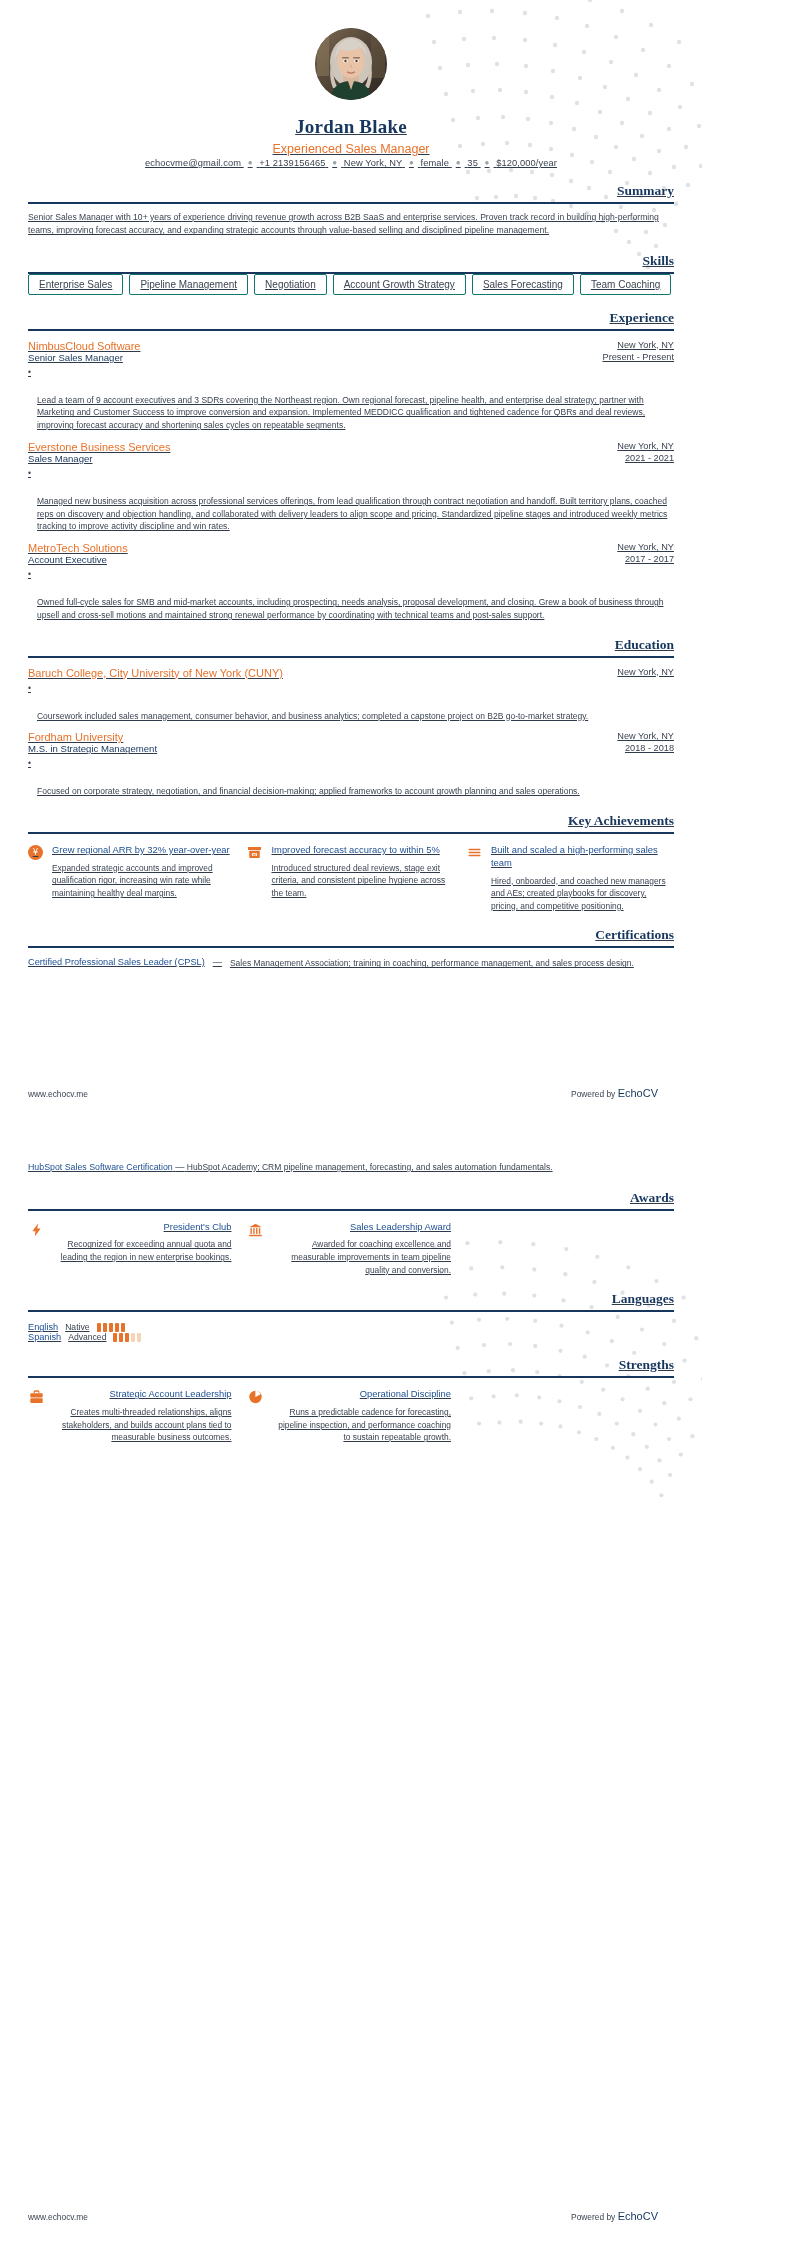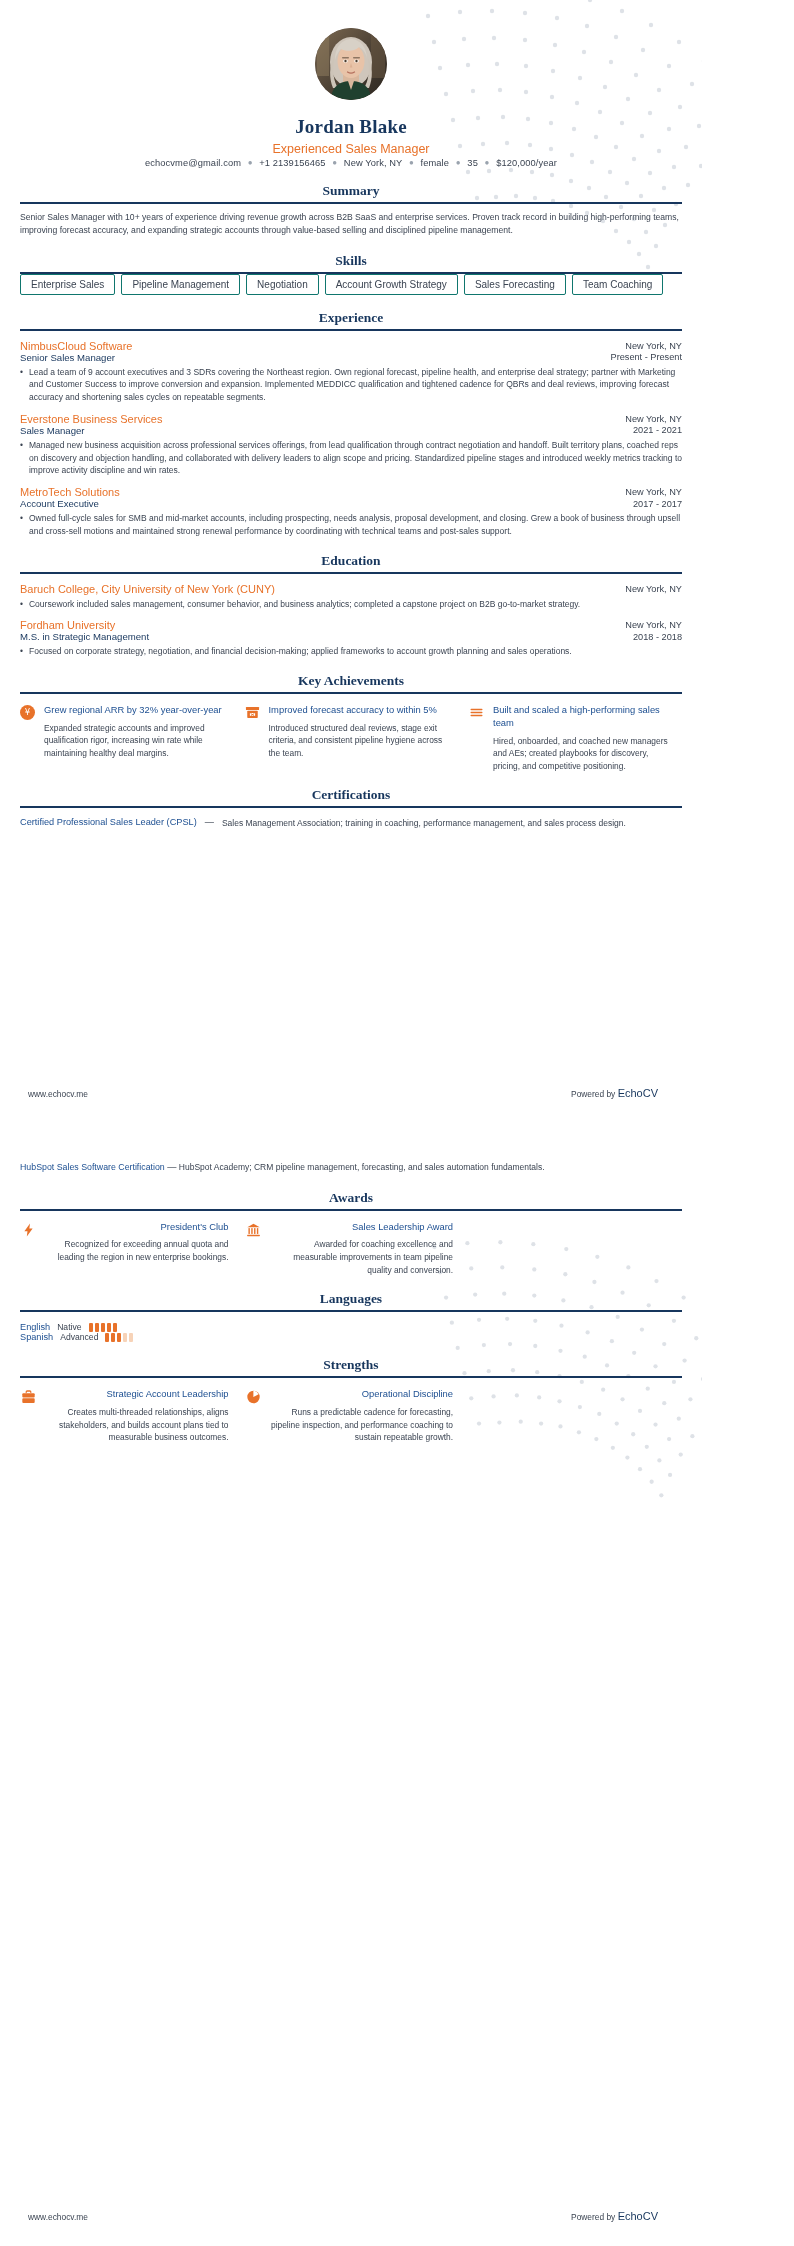--- a/index.html
+++ b/index.html
@@ -9,21 +9,22 @@
     background: #ffffff;
     font-family: "Liberation Sans", sans-serif;
     color: #2f3a4a;
   }
   .page {
     position: relative;
     width: 702px;
     min-height: 1123px;
     background: #ffffff;
     overflow: hidden;
-    padding: 0 20px;
+    padding: 0 28px;
+    text-decoration: underline;
   }
   .page.page2 { min-height: 1123px; }
 
   
   .dots-deco {
     position: absolute;
     top: -40px; right: -60px;
     width: 520px; height: 330px;
     pointer-events: none;
     z-index: 0;
@@ -69,21 +70,21 @@
     margin-top: 2px;
     font-size: 9.3px;
     color: #3b4452;
     letter-spacing: .1px;
   }
   .contact-line .sep { color: #9aa3ae; padding: 0 4px; font-size: 8px; position: relative; top: -1px; }
 
   
   .section { margin-top: 15px; }
   .section-title {
-    text-align: center;
+    text-align: right;
     font-family: "Liberation Serif", serif;
     font-weight: bold;
     font-size: 13.5px;
     color: #17365d;
     padding-bottom: 3px;
   }
   .section-rule { height: 2px; background: #17365d; width: 100%; }
 
   .body-text {
     font-size: 8.6px;
@@ -108,37 +109,37 @@
     color: #3b4452;
     background: #fff;
     white-space: nowrap;
   }
 
   
   .entry { padding-top: 9px; }
   .entry-row {
     display: flex;
     justify-content: space-between;
-    align-items: center;
+    align-items: flex-start;
     gap: 12px;
   }
   .org { color: #e8722a; font-size: 11px; }
   .loc { color: #3b4452; font-size: 9.2px; white-space: nowrap; }
   .role { color: #17365d; font-size: 9.6px; }
   .dates { color: #3b4452; font-size: 9.2px; white-space: nowrap; }
   .bullets { margin-top: 3px; }
   .bullet {
     display: flex;
     gap: 6px;
     font-size: 8.5px;
     line-height: 1.5;
     color: #3b4452;
   }
   .bullet .dot { color: #3b4452; line-height: 1.5; }
-  .bullet .btext { flex: 1; }
+  .bullet .btext { flex: 1; margin-top: 28px; }
 
   
   .cards { display: flex; gap: 16px; padding-top: 10px; }
   .card { display: flex; gap: 8px; flex: 1; }
   .card.col3 { flex: 0 0 31.5%; }
   .card.col2 { flex: 0 0 31.5%; text-align: right; }
   .card-ico { flex: 0 0 16px; padding-top: 1px; }
   .card-body { flex: 1; }
   .card-title {
     color: #1d4f91;

